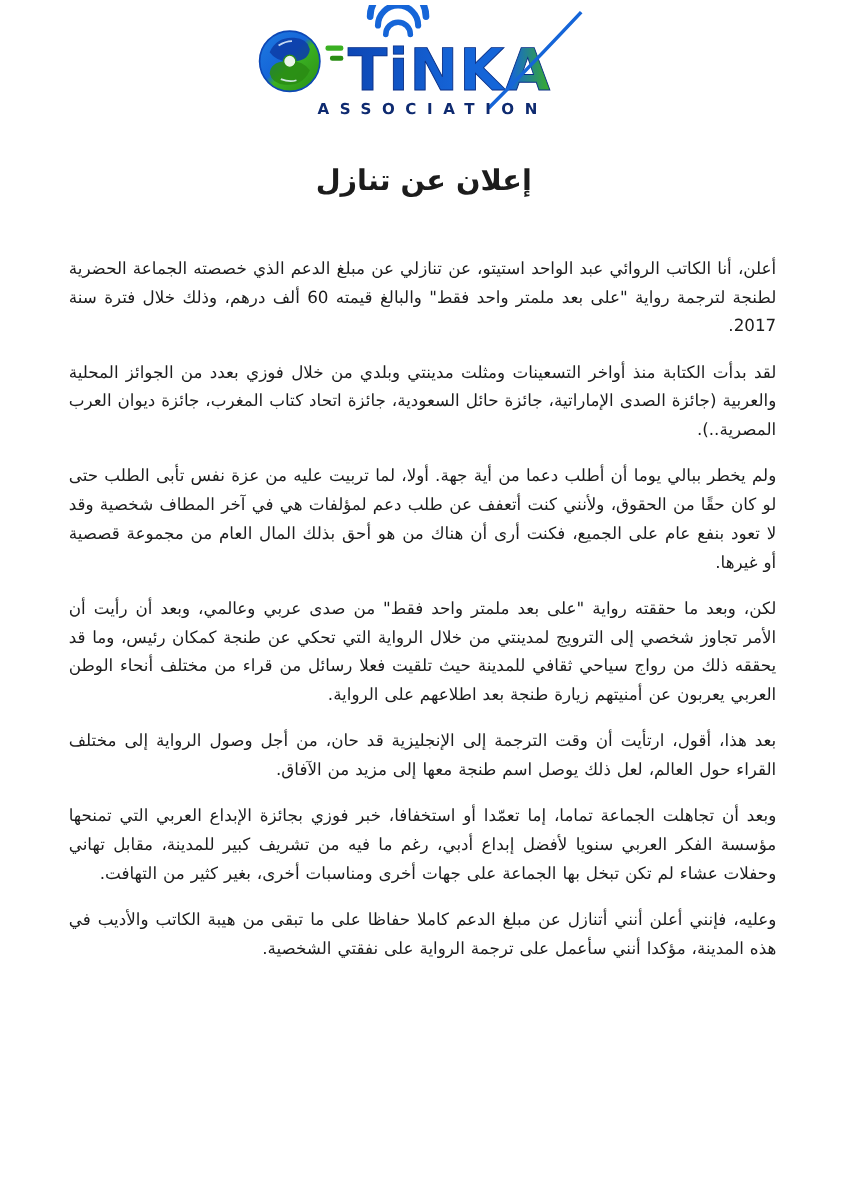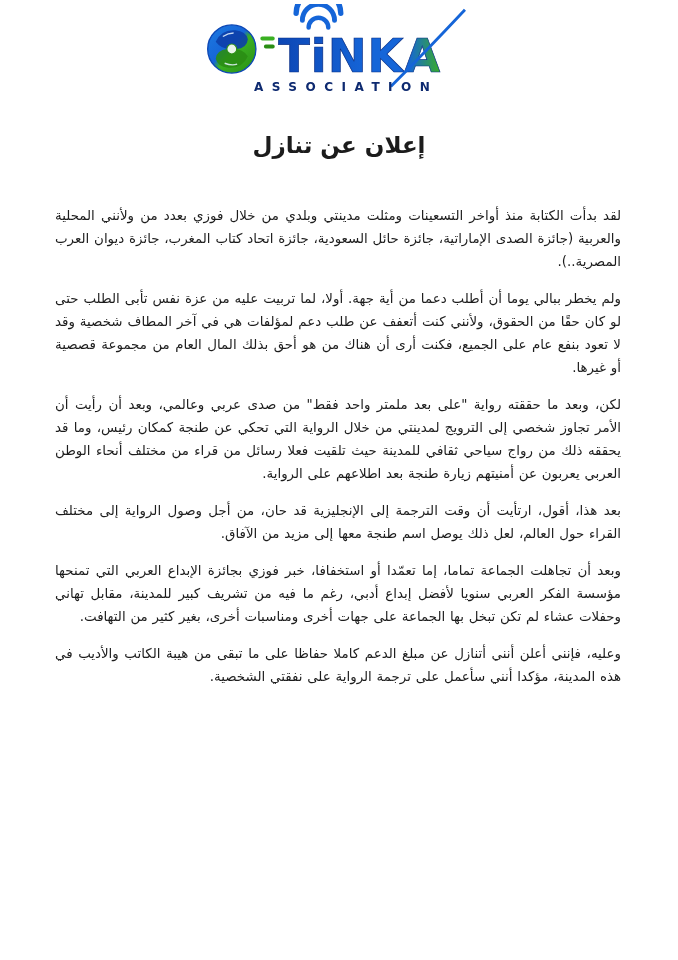--- a/index.html
+++ b/index.html
@@ -108,21 +108,22 @@
 
       <path d="M208,92 Q245,55 291,6" stroke="#1565d8" stroke-width="3.2" fill="none"></path>
 
       <text x="158" y="97" text-anchor="middle" class="assoc-letters" font-family="DejaVu Sans, sans-serif" font-size="13.5" font-weight="bold" letter-spacing="9.5" fill="#0e2a70">ASSOCIATION</text>
     </svg>
   </div>
 
   <h1 class="doc-title"><span class="underlined">إعلان عن تنازل</span></h1>
 
   <main class="doc-body">
-    <p>لقد بدأت الكتابة منذ أواخر التسعينات ومثلت مدينتي وبلدي من خلال فوزي بعدد من ولأنني المحلية والعربية (جائزة الصدى الإماراتية، جائزة حائل السعودية، جائزة اتحاد كتاب المغرب، جائزة ديوان العرب المصرية..).</p>
+    <p>أعلن، أنا الكاتب الروائي عبد الواحد استيتو، عن تنازلي عن مبلغ الدعم الذي خصصته الجماعة الحضرية لطنجة لترجمة رواية "على بعد ملمتر واحد فقط" والبالغ قيمته 60 ألف درهم، وذلك خلال فترة سنة 2017.</p>
+    <p>لقد بدأت الكتابة منذ أواخر التسعينات ومثلت مدينتي وبلدي من خلال فوزي بعدد من الجوائز المحلية والعربية (جائزة الصدى الإماراتية، جائزة حائل السعودية، جائزة اتحاد كتاب المغرب، جائزة ديوان العرب المصرية..).</p>
     <p>ولم يخطر ببالي يوما أن أطلب دعما من أية جهة. أولا، لما تربيت عليه من عزة نفس تأبى الطلب حتى لو كان حقًا من الحقوق، ولأنني كنت أتعفف عن طلب دعم لمؤلفات هي في آخر المطاف شخصية وقد لا تعود بنفع عام على الجميع، فكنت أرى أن هناك من هو أحق بذلك المال العام من مجموعة قصصية أو غيرها.</p>
     <p>لكن، وبعد ما حققته رواية "على بعد ملمتر واحد فقط" من صدى عربي وعالمي، وبعد أن رأيت أن الأمر تجاوز شخصي إلى الترويج لمدينتي من خلال الرواية التي تحكي عن طنجة كمكان رئيس، وما قد يحققه ذلك من رواج سياحي ثقافي للمدينة حيث تلقيت فعلا رسائل من قراء من مختلف أنحاء الوطن العربي يعربون عن أمنيتهم زيارة طنجة بعد اطلاعهم على الرواية.</p>
     <p>بعد هذا، أقول، ارتأيت أن وقت الترجمة إلى الإنجليزية قد حان، من أجل وصول الرواية إلى مختلف القراء حول العالم، لعل ذلك يوصل اسم طنجة معها إلى مزيد من الآفاق.</p>
     <p>وبعد أن تجاهلت الجماعة تماما، إما تعمّدا أو استخفافا، خبر فوزي بجائزة الإبداع العربي التي تمنحها مؤسسة الفكر العربي سنويا لأفضل إبداع أدبي، رغم ما فيه من تشريف كبير للمدينة، مقابل تهاني وحفلات عشاء لم تكن تبخل بها الجماعة على جهات أخرى ومناسبات أخرى، بغير كثير من التهافت.</p>
     <p>وعليه، فإنني أعلن أنني أتنازل عن مبلغ الدعم كاملا حفاظا على ما تبقى من هيبة الكاتب والأديب في هذه المدينة، مؤكدا أنني سأعمل على ترجمة الرواية على نفقتي الشخصية.</p>
 
   </main>
 
 </div>
 

